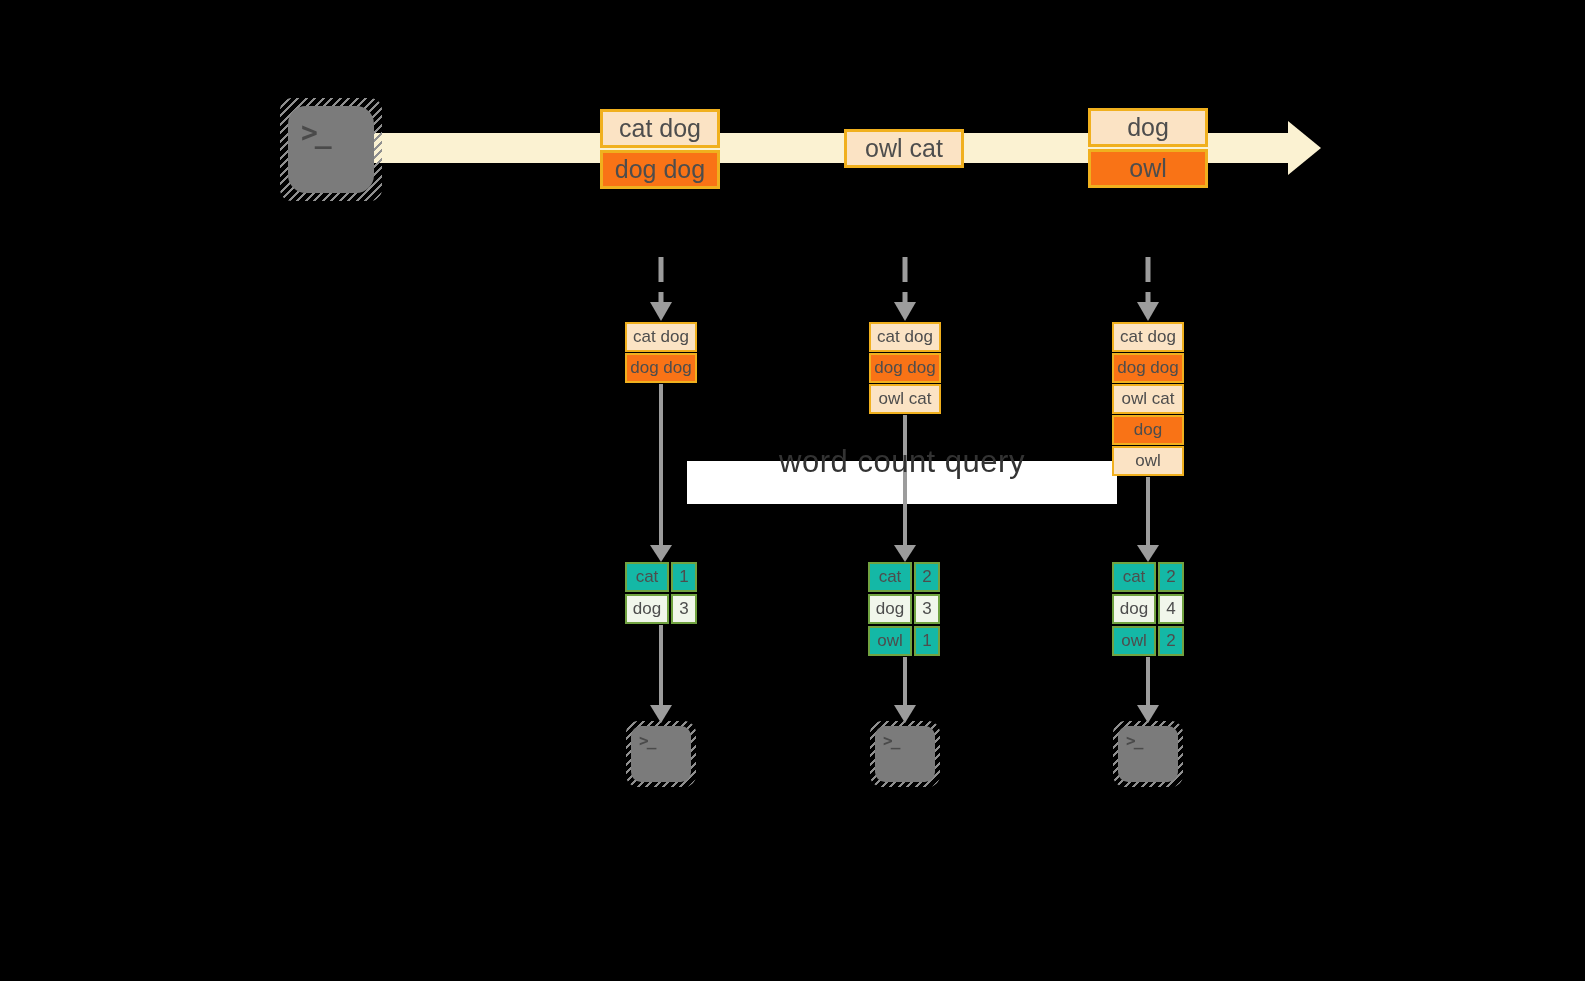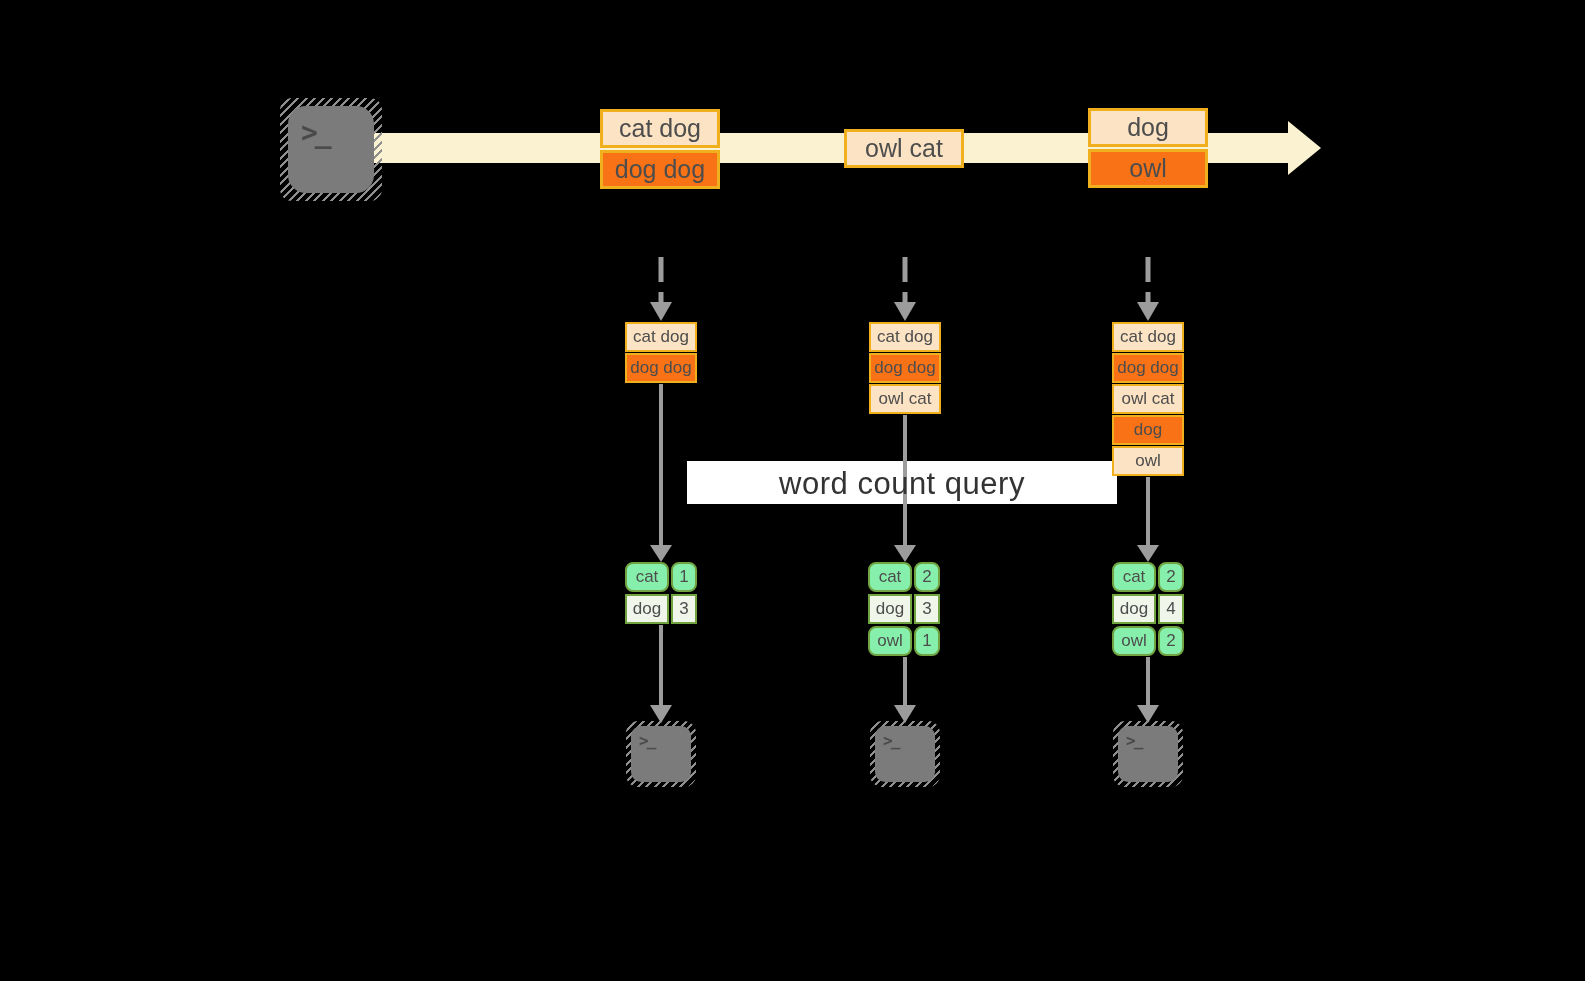--- a/index.html
+++ b/index.html
@@ -5,21 +5,21 @@
   html,body{margin:0;padding:0;background:#000;}
   .canvas{
     position:relative;width:1585px;height:981px;background:#000;overflow:hidden;
     font-family:"Liberation Sans","DejaVu Sans",sans-serif;
   }
   .layer{position:absolute;left:0;top:0;}
   svg.band{z-index:1;}
   .querybox-bg{position:absolute;left:687px;top:461px;width:430px;height:43px;background:#ffffff;z-index:2;}
   svg.flows{z-index:3;}
   .querybox-text{
-    position:absolute;left:687px;top:462px;width:430px;height:43px;z-index:4;
+    position:absolute;left:687px;top:440px;width:430px;height:43px;z-index:4;
     display:flex;align-items:center;justify-content:center;
     font-size:31px;color:#333333;letter-spacing:0.5px;
   }
   
   .sbox{position:absolute;width:120px;display:flex;flex-direction:column;gap:2px;z-index:5;}
   .scell{
     height:33px;border:3px solid #F0B01E;display:flex;align-items:center;justify-content:center;
     font-size:25px;color:#4D4D4D;
   }
   
@@ -34,21 +34,21 @@
   .wrow{display:flex;gap:2px;height:30px;}
   .wcell{
     box-sizing:border-box;border:2px solid #71A341;
     display:flex;align-items:center;justify-content:center;
     font-size:17px;color:#4D4D4D;
   }
   .wcell.label{width:44px;}
   .wcell.value{width:26px;}
   .dark.orange{background:#FBE3C4;}
   .light.orange{background:#f97316;}
-  .dark.green{background:#86efac;border-radius:8px;}
+  .dark.green{background:#14b8a6;}
   .light.green{background:#F1F6EB;}
   
   .term{
     position:absolute;z-index:6;border-radius:12px;
     background:repeating-linear-gradient(135deg,#8F8F8F 0 2px,rgba(0,0,0,0) 2px 6px);
   }
   .term-body{
     position:absolute;background:#7B7B7B;border-radius:12px;
     color:#4A4A4A;font-weight:900;
   }

